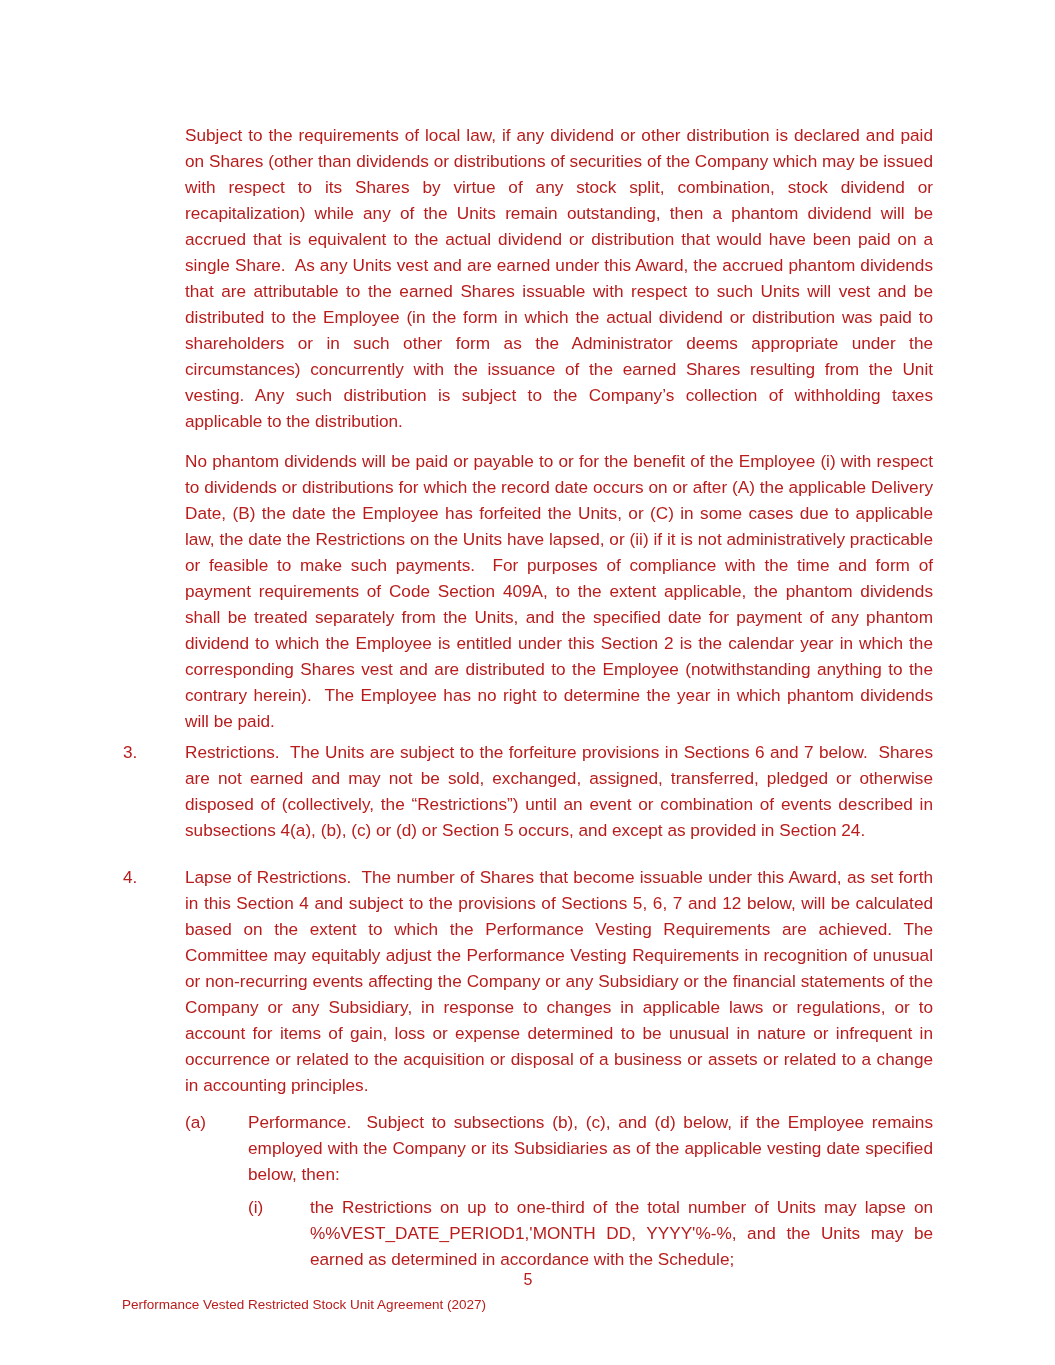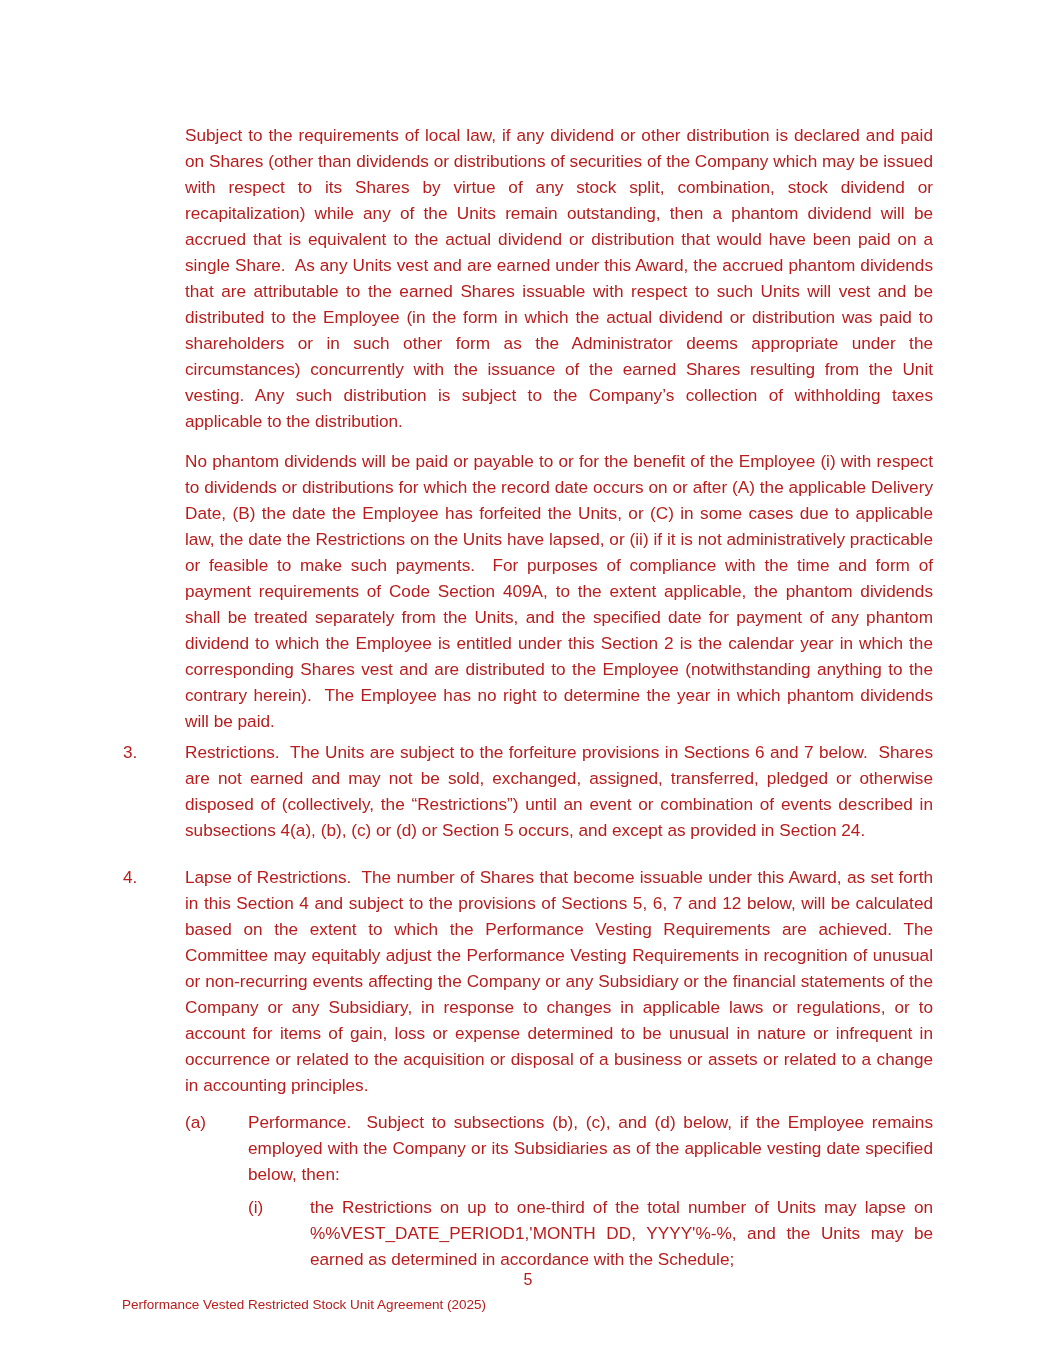--- a/index.html
+++ b/index.html
@@ -94,14 +94,14 @@
 
     <div class="item lvl3">
       <span class="label">(i)</span>
       <span class="text">the Restrictions on up to one-third of the total number of Units may lapse on %%VEST_DATE_PERIOD1,'MONTH DD, YYYY'%-%, and the Units may be earned as determined in accordance with the Schedule;</span>
     </div>
 
   </div>
 
   <div class="page-number">5</div>
 
-  <div class="footer-text">Performance Vested Restricted Stock Unit Agreement (2025)</div>
+  <div class="footer-text">Performance Vested Restricted Stock Unit Agreement (2027)</div>
 </div>
 
 </body></html>

